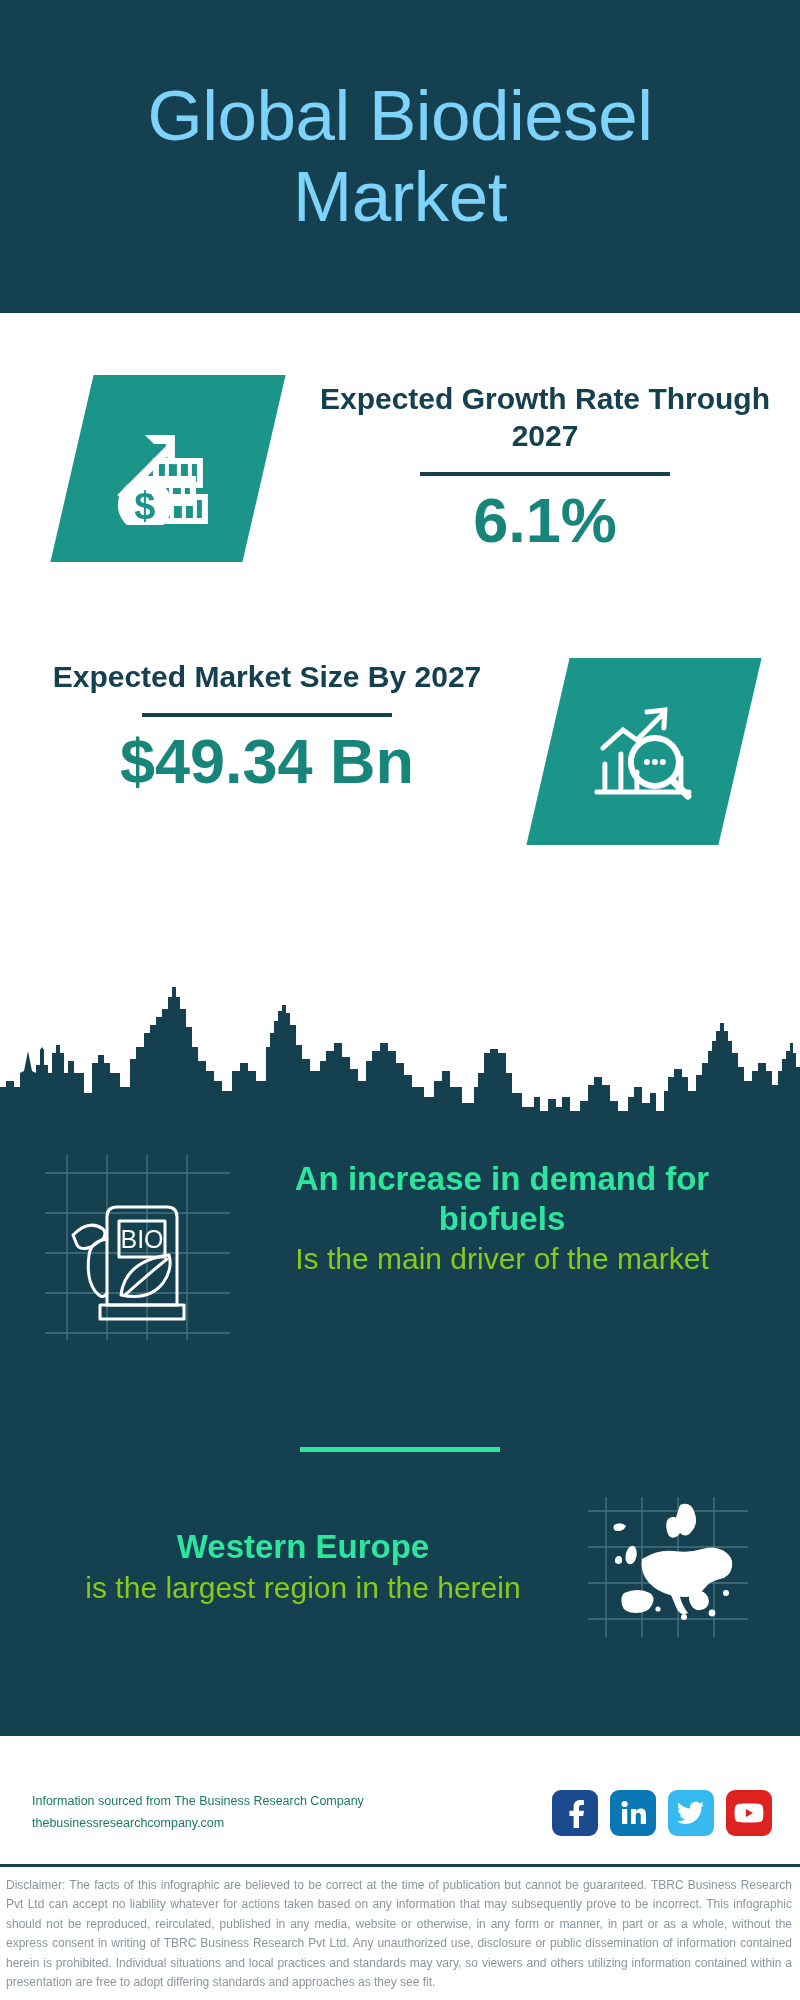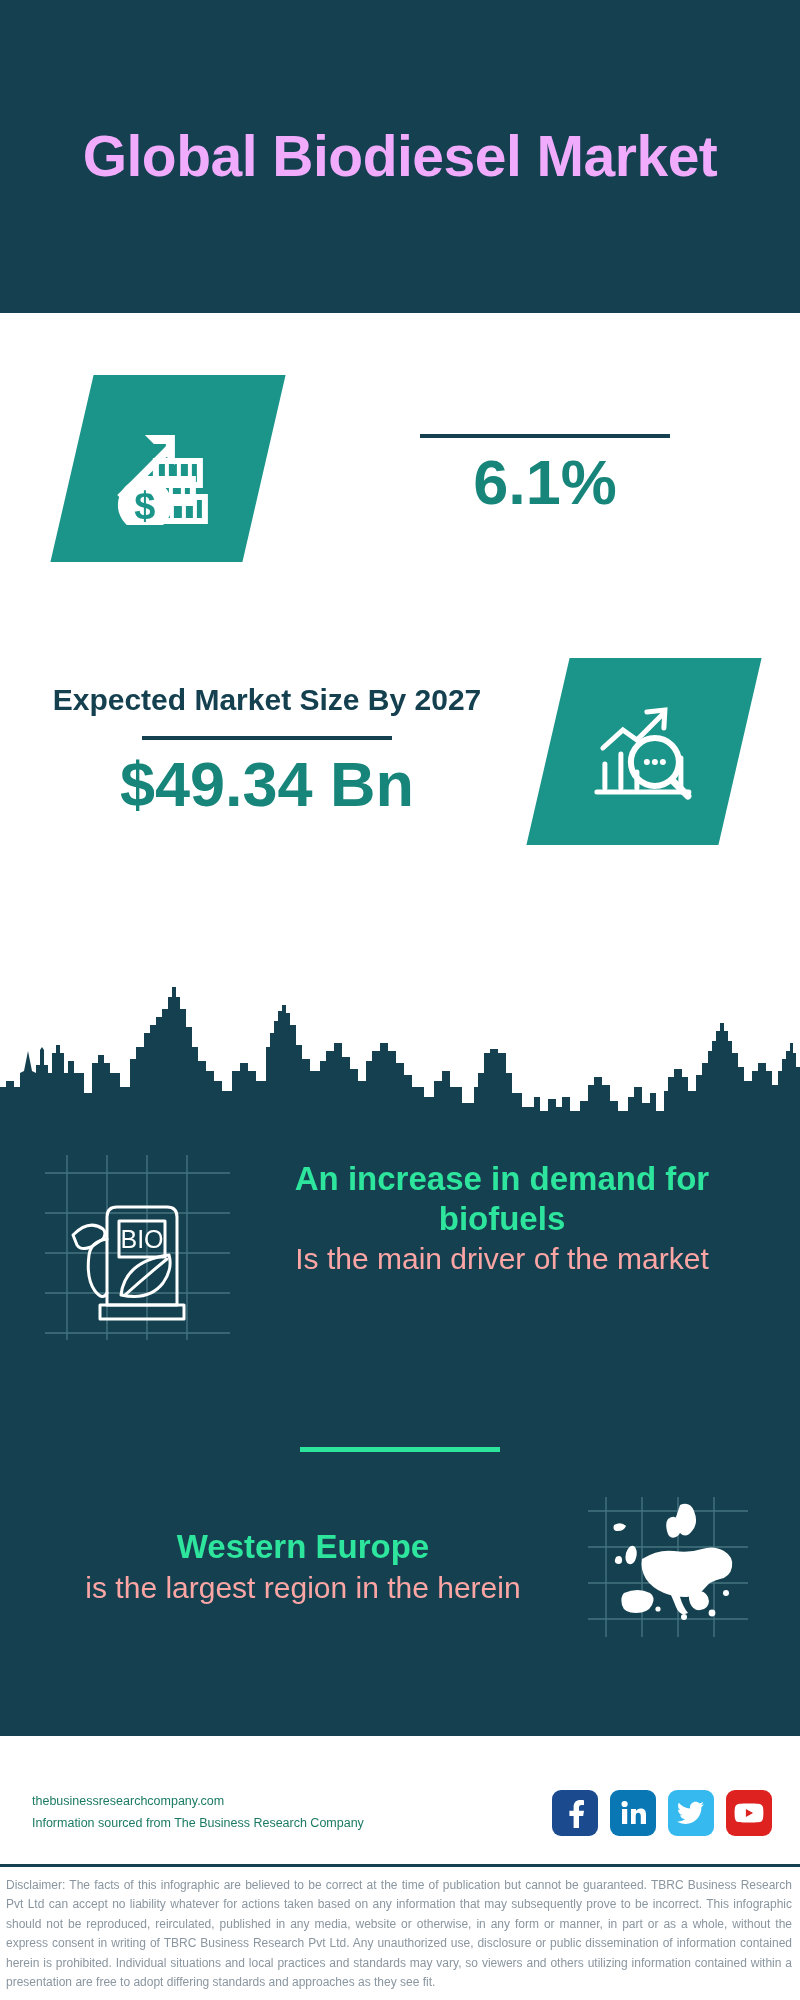--- a/index.html
+++ b/index.html
@@ -16,23 +16,23 @@
   
   .header {
     background:#14404F;
     height:313px;
     display:flex;
     align-items:center;
     justify-content:center;
     padding:0 60px;
   }
   .header-title {
-    color:#f0abfc;
-    font-size:57px;
-    font-weight:bold;
+    color:#7dd3fc;
+    font-size:71px;
+    font-weight:normal;
     line-height:1.13;
     text-align:center;
     letter-spacing:-0.5px;
   }
 
   
   .white-area {
     background:#ffffff;
     position:relative;
     height:662px;
@@ -71,21 +71,20 @@
     color:#17857A;
     font-size:63px;
     font-weight:bold;
     line-height:1.18;
   }
 
   .stat2 {
     position:absolute;
     top:345px; left:12px; right:0;
     display:flex;
-    align-items:center;
     gap:20px;
   }
   .stat2 .txt { margin-left:22px; flex:1; text-align:center; }
   .stat2 .para { width:192px; height:187px; margin-right:60px; margin-left:28px;}
 
   
   .skyline {
     position:absolute;
     top:975px; left:0;
     width:800px; height:155px;
@@ -115,21 +114,21 @@
   }
   .block-driver .txt { flex:1; padding-right:26px; text-align:center; margin-top:4px;}
 
   .green-head {
     color:#2EE59D;
     font-size:33px;
     font-weight:bold;
     line-height:1.2;
   }
   .white-sub {
-    color:#fca5a5;
+    color:#84cc16;
     font-size:30px;
     font-weight:normal;
     line-height:1.25;
     margin-top:2px;
   }
 
   .rule-green {
     position:absolute;
     top:325px;
     left:50%;
@@ -231,20 +230,21 @@
           <line x1="63" y1="84" x2="63" y2="108"></line>
             <line x1="75" y1="84" x2="75" y2="108"></line>
             <line x1="86" y1="84" x2="86" y2="108"></line>
         </g>
 
         <circle cx="36" cy="92" r="27" fill="#fff"></circle>
         <text x="36" y="106" font-size="38" font-weight="bold" text-anchor="middle" fill="#1B958A" font-family="Liberation Sans, sans-serif">$</text>
       </svg>
     </div>
     <div class="txt">
+      <div class="stat-head">Expected Growth Rate Through 2027</div>
       <div class="rule-dark"></div>
       <div class="stat-value">6.1%</div>
     </div>
   </div>
 
   <div class="stat2">
     <div class="txt">
       <div class="stat-head">Expected Market Size By 2027</div>
       <div class="rule-dark"></div>
       <div class="stat-value">$49.34 Bn</div>
@@ -358,22 +358,22 @@
           <circle cx="138" cy="96" r="3"></circle>
         </g>
       </svg>
     </div>
   </div>
 </div>
 
 <div class="footer">
   <div class="footer-main">
     <div class="footer-text">
+      <div class="footer-line">Information sourced from The Business Research Company</div>
       <div class="footer-line">thebusinessresearchcompany.com</div>
-      <div class="footer-line">Information sourced from The Business Research Company</div>
     </div>
     <div class="social">
       <div class="social-icon fb">
         <svg width="26" height="30" viewBox="0 0 26 30">
             <path fill="#fff" d="M17 30 V18 h4.2 l0.8 -5.2 H17 V9.6 c0 -1.6 0.5 -2.7 2.8 -2.7 H22 V2.2 C21.6 2.1 20 2 18.2 2 c -3.9 0 -6.6 2.4 -6.6 6.8 v4 H7.4 V18 h4.2 v12 Z"></path>
           </svg>
       </div>
       <div class="social-icon li">
         <svg width="28" height="28" viewBox="0 0 28 28">
             <g fill="#fff">

